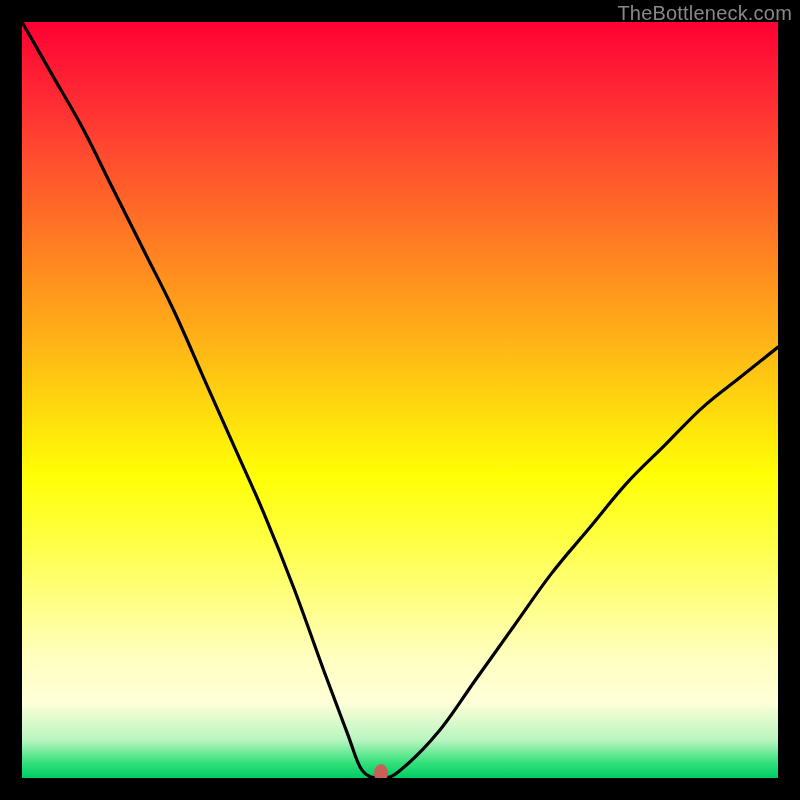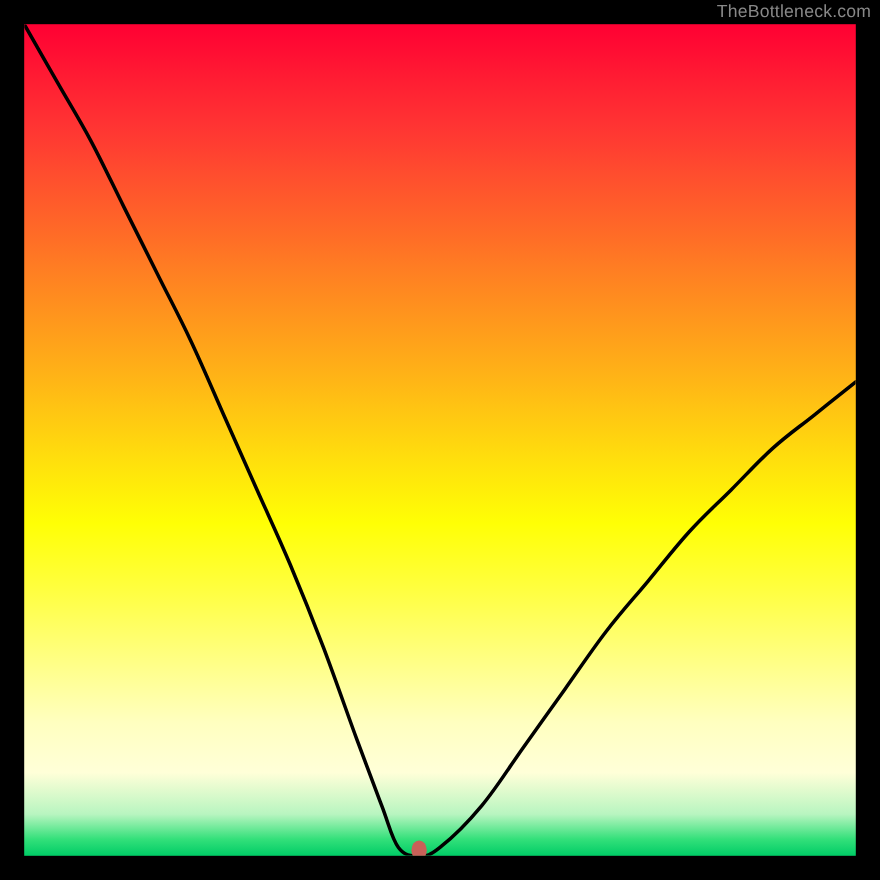--- a/index.html
+++ b/index.html
@@ -59,21 +59,21 @@
     height: 18px;
     border-radius: 50%;
     background: #c86058;
     transform: translate(-50%, -50%);
   }
   .watermark {
     position: absolute;
     top: 2px;
     right: 8px;
     color: #888;
-    font-size: 16px;
+    font-size: 20px;
     font-weight: 500;
     letter-spacing: 0.2px;
     user-select: none;
   }
 </style>
 </head>
 <body>
 
 <div class="frame">
   <div class="plot">

